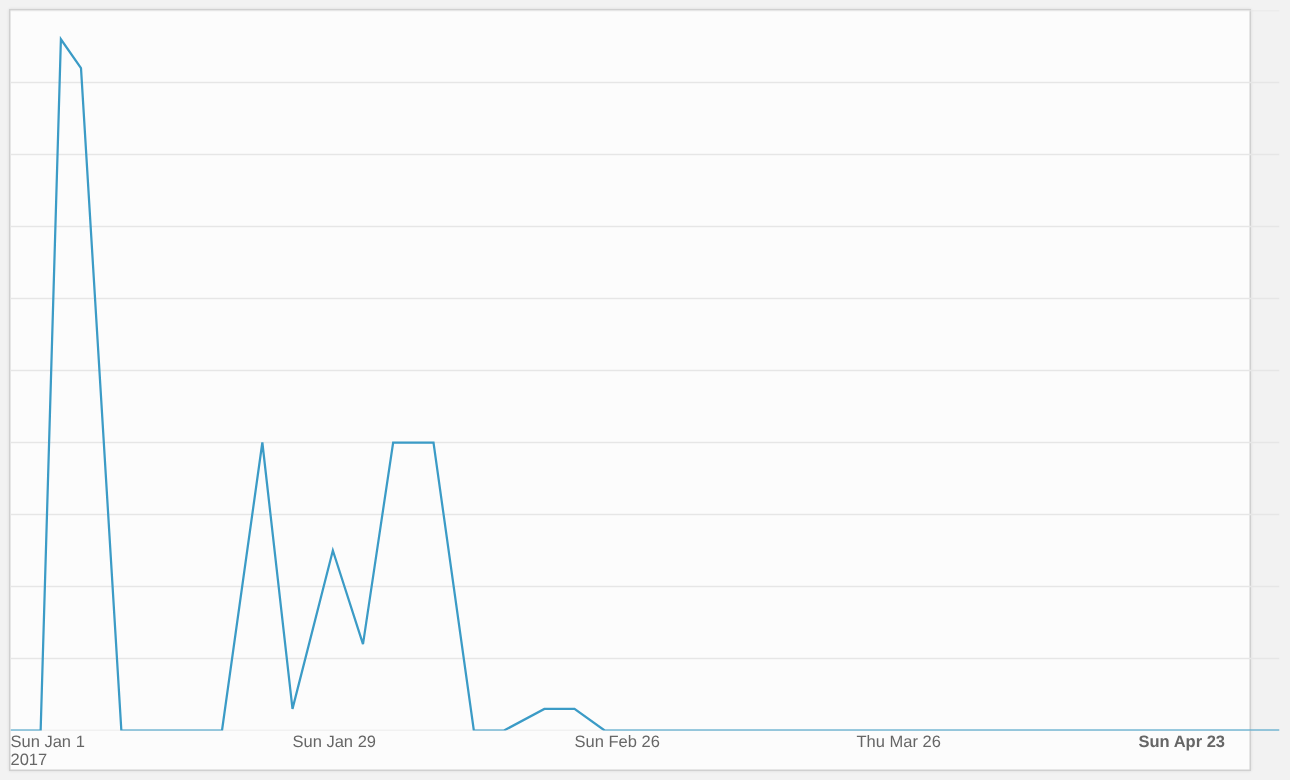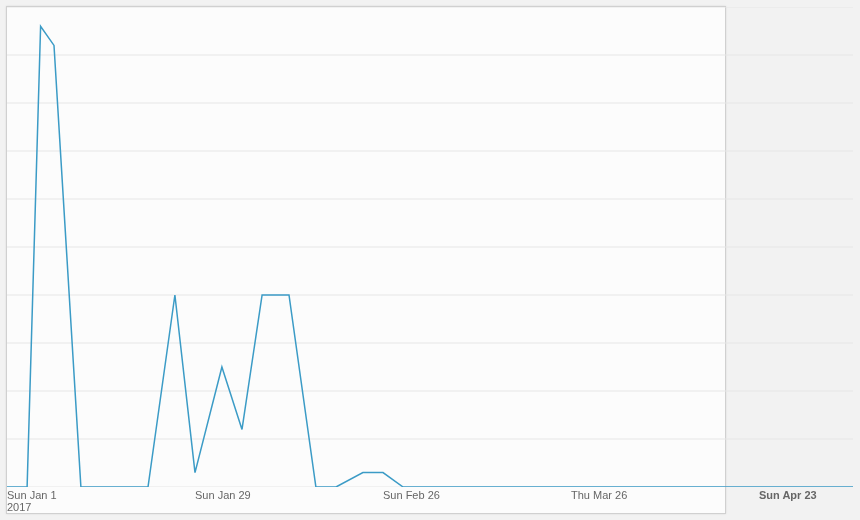--- a/index.html
+++ b/index.html
@@ -1,17 +1,17 @@
 <!DOCTYPE html>
 <html><head>
 <meta charset="utf-8">
 <style>
   html,body{margin:0;padding:0;width:860px;height:520px;background:#f2f2f2;font-family:Arial,Helvetica,sans-serif;}
   .outer{box-sizing:border-box;width:860px;height:520px;padding:6px;}
-  .frame{box-sizing:border-box;width:720px;height:508px;background:#fcfcfc;border:1px solid #d0d0d0;position:relative;box-shadow:0 0 2px rgba(0,0,0,0.1);}
+  .frame{box-sizing:border-box;width:828px;height:508px;background:#fcfcfc;border:1px solid #d0d0d0;position:relative;box-shadow:0 0 2px rgba(0,0,0,0.1);}
   .plot{position:absolute;left:0;top:0;width:846px;height:480px;}
   .grid line{stroke:#e6e6e6;stroke-width:1;}
   .series{fill:none;stroke:#3b9bc6;stroke-width:1.5;}
   .xlabels{position:absolute;left:0;top:482px;width:846px;height:24px;}
   .xlabels .lbl{position:absolute;font-size:11px;color:#666;line-height:12px;white-space:nowrap;}
   .xlabels .sub{position:absolute;font-size:11px;color:#666;line-height:12px;white-space:nowrap;top:12px;}
 </style>
 </head>
 <body>
 

